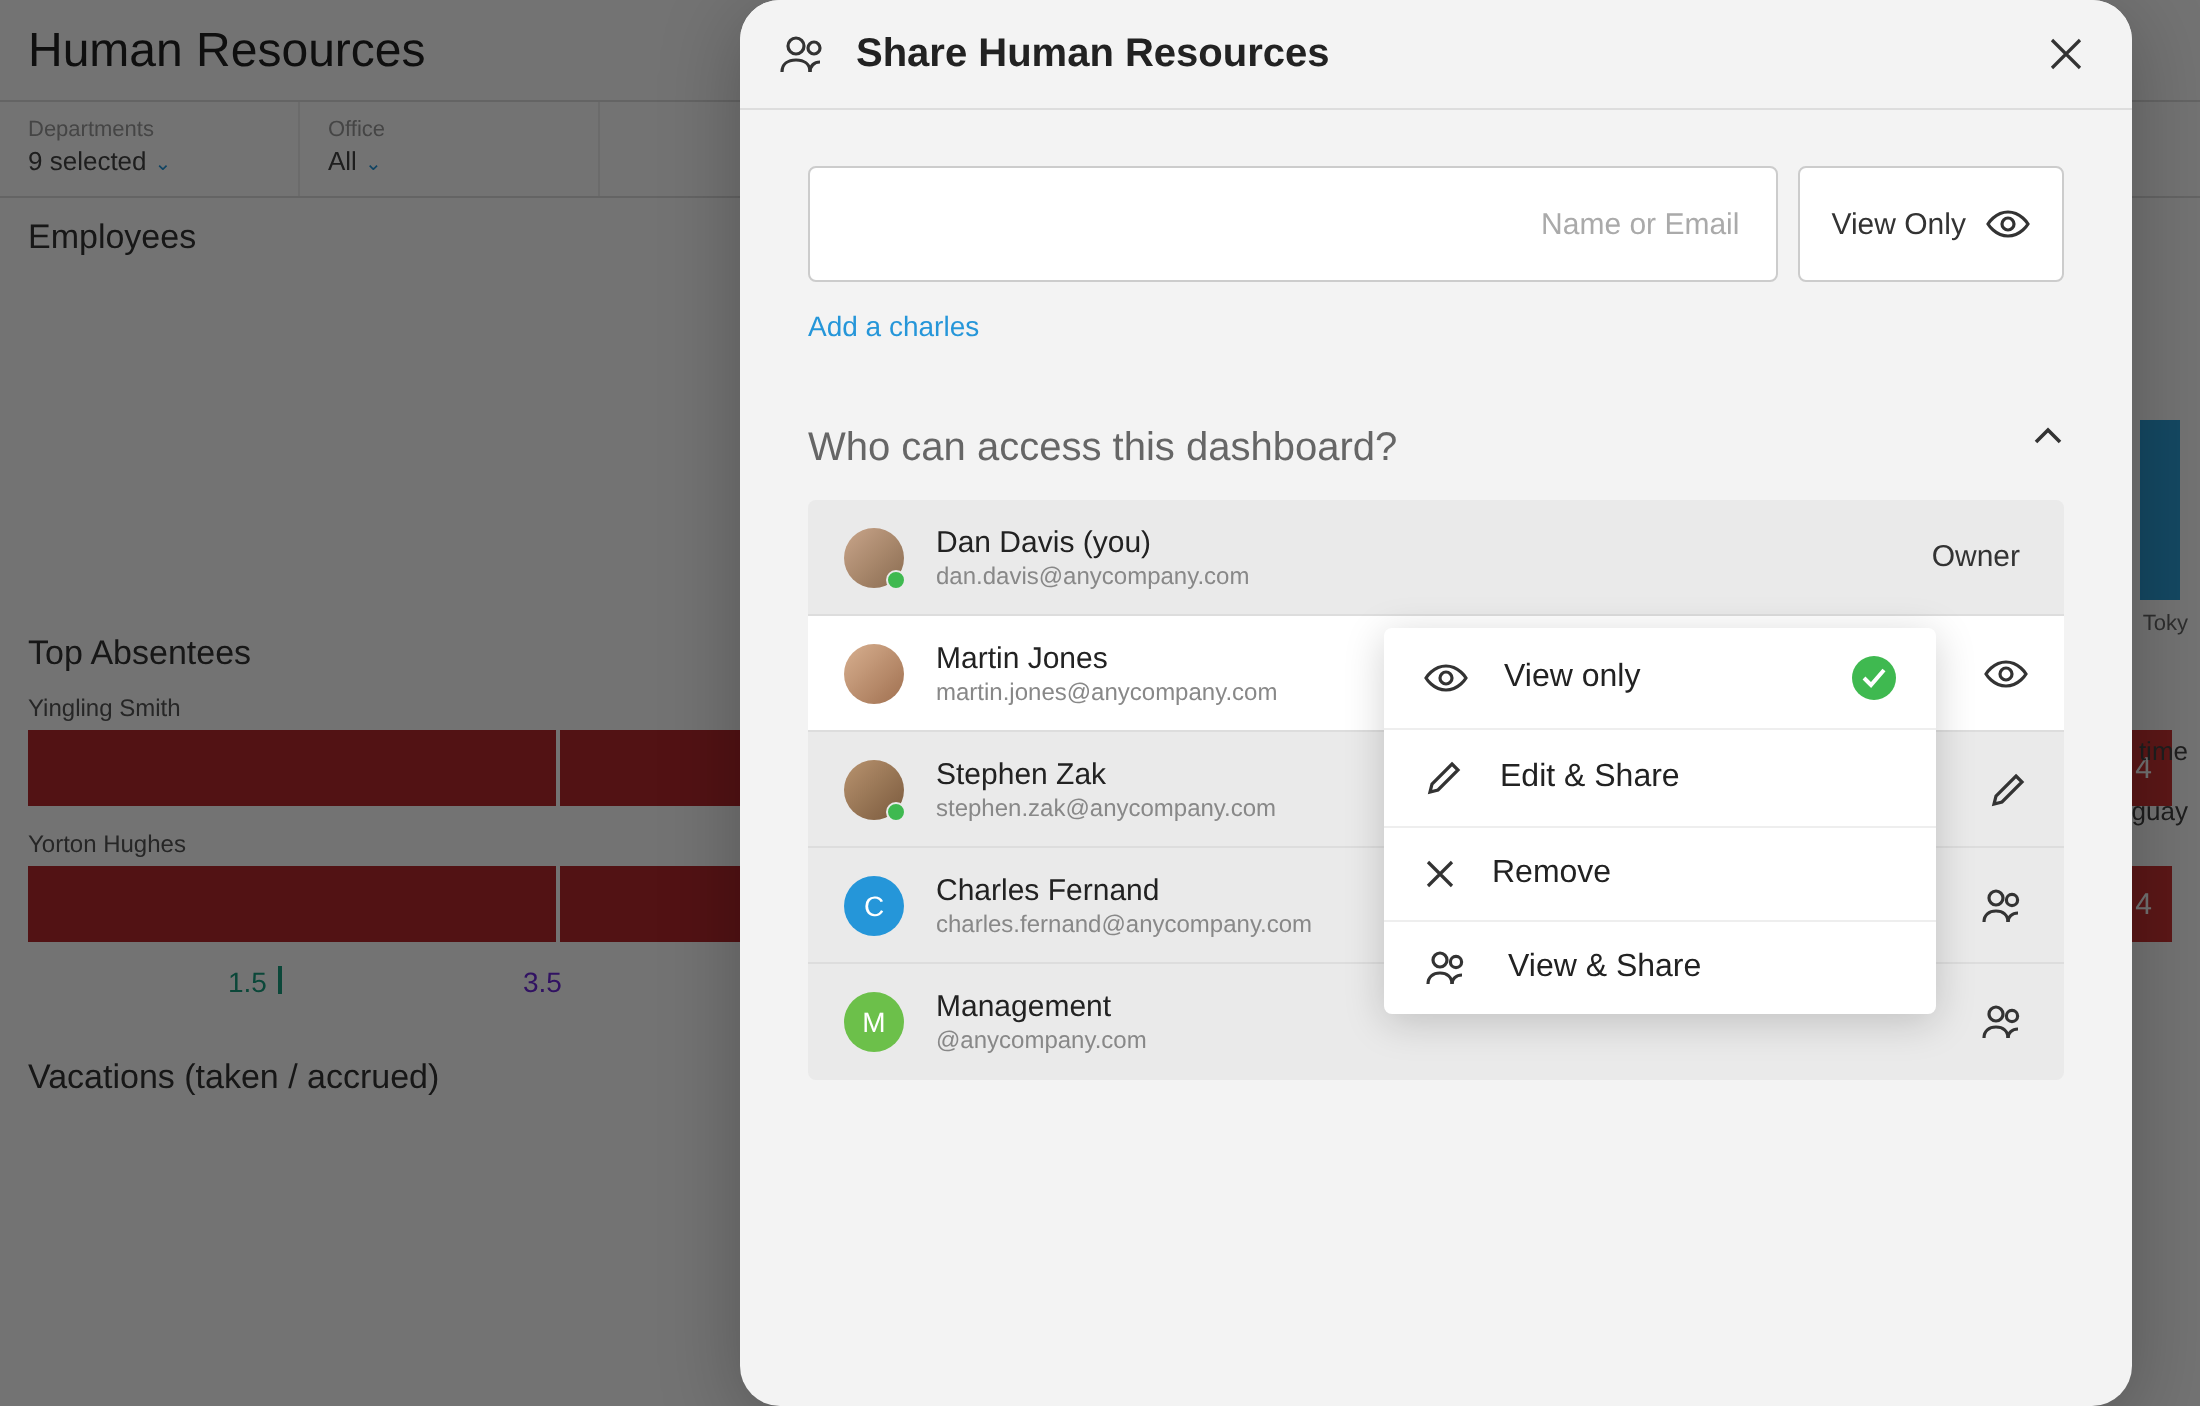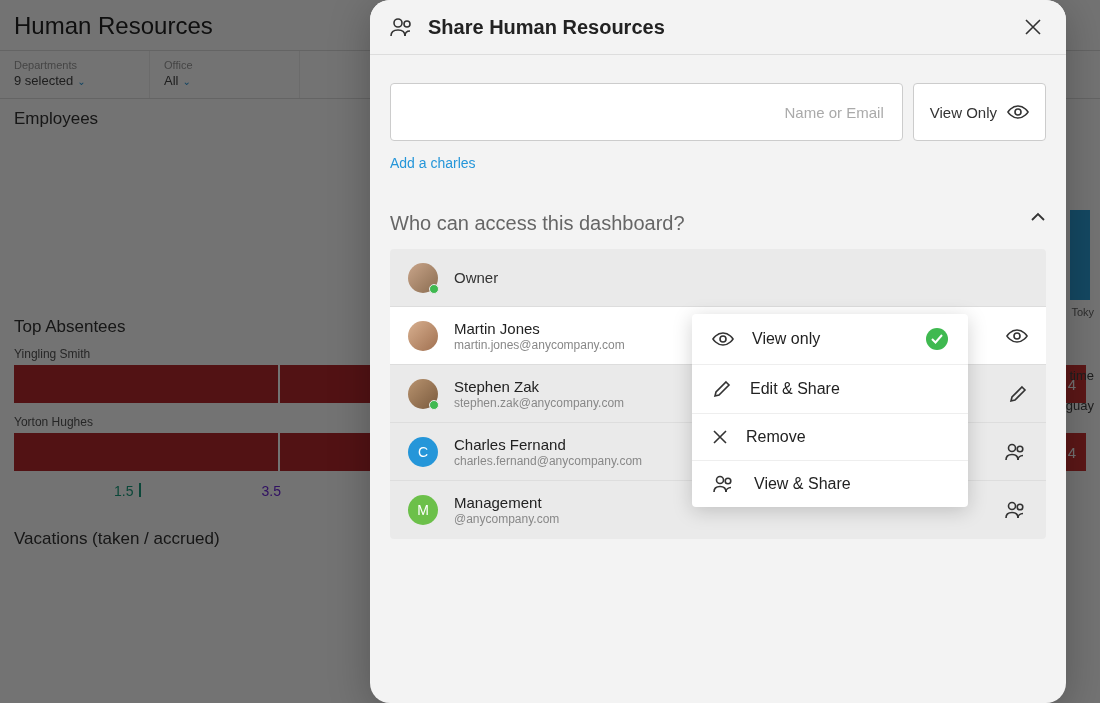--- a/index.html
+++ b/index.html
@@ -89,21 +89,21 @@
   .modal-header {
     display: flex;
     align-items: center;
     padding: 14px 20px;
     background: #f3f3f3;
     border-bottom: 1px solid #ddd;
   }
   .mh-icon { margin-right: 14px; }
   .mh-title { font-size: 20px; font-weight: 600; color: #222; flex:1; }
   .mh-close { cursor: pointer; padding:4px;}
-  .modal-body { padding: 28px 20px 0; }
+  .modal-body { padding: 28px 34px 0; }
   .invite-row { display:flex; gap:10px; }
   .invite-input {
     flex:1;
     height: 58px;
     border: 1px solid #ccc;
     border-radius: 4px;
     background: #fff;
     padding: 0 18px;
     font-size: 15px;
     text-align: right;
@@ -321,20 +321,24 @@
           </svg>
       </span>
     </div>
 
     <div class="access-list">
 
       <div class="access-row">
         <div class="avatar av-photo">
             <span class="status-dot"></span>
           </div>
+        <div class="pinfo">
+          <div class="pname">Dan Davis (you)</div>
+          <div class="pemail">dan.davis@anycompany.com</div>
+        </div>
         <div class="prole">Owner</div>
       </div>
 
       <div class="access-row active">
         <div class="avatar av-photo2"></div>
         <div class="pinfo">
           <div class="pname">Martin Jones</div>
           <div class="pemail">martin.jones@anycompany.com</div>
         </div>
         <span class="picon">

